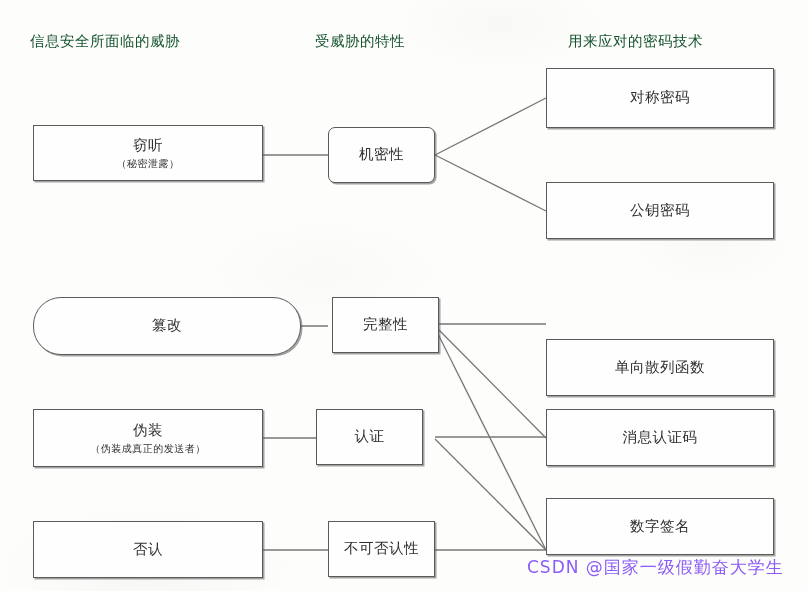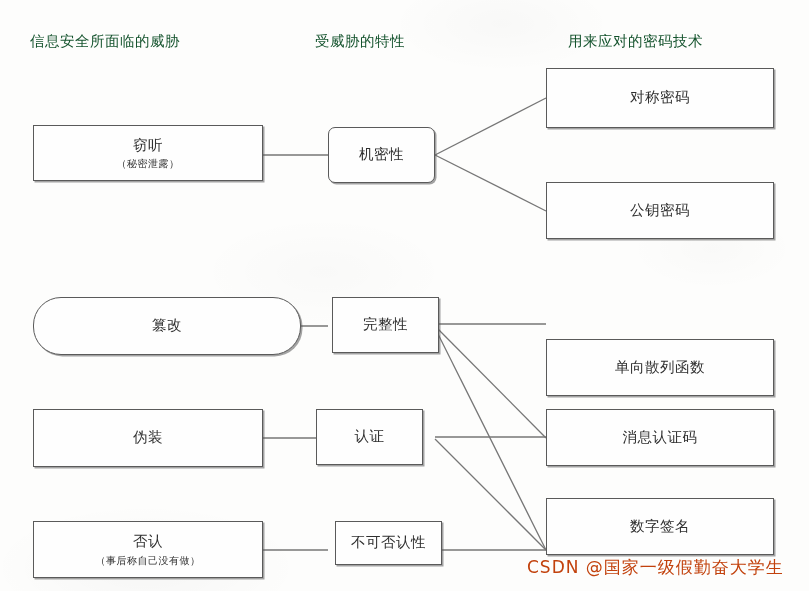--- a/index.html
+++ b/index.html
@@ -65,21 +65,21 @@
   }
   svg#links line {
     stroke: #767676;
     stroke-width: 1.3;
   }
   #watermark {
     position: absolute;
     left: 527px;
     top: 556px;
     font-size: 17px;
-    color: #c2410c;
+    color: #8b5cf6;
     letter-spacing: 1px;
     white-space: nowrap;
   }
 </style>
 </head>
 <body>
 
 <div id="page">
   <div id="paper-grain"></div>
 
@@ -106,35 +106,35 @@
   <div id="nodes-layer">
       <div class="node" style="left: 33px; top: 125px; width: 230px; height: 56px;">
         <div class="main">窃听</div>
         <div class="sub">（秘密泄露）</div>
       </div>
       <div class="node" style="left: 33px; top: 297px; width: 268px; height: 58px; border-radius: 28px;">
         <div class="main">篡改</div>
       </div>
       <div class="node" style="left: 33px; top: 409px; width: 230px; height: 58px;">
         <div class="main">伪装</div>
+        <div class="sub">（伪装成真正的发送者）</div>
       </div>
       <div class="node" style="left: 33px; top: 521px; width: 230px; height: 57px;">
         <div class="main">否认</div>
-        <div class="sub">（事后称自己没有做）</div>
       </div>
       <div class="node" style="left: 328px; top: 127px; width: 107px; height: 56px; border-radius: 7px;">
         <div class="main">机密性</div>
       </div>
       <div class="node" style="left: 332px; top: 297px; width: 107px; height: 56px;">
         <div class="main">完整性</div>
       </div>
       <div class="node" style="left: 316px; top: 409px; width: 107px; height: 56px;">
         <div class="main">认证</div>
       </div>
-      <div class="node" style="left: 335px; top: 521px; width: 107px; height: 44px;">
+      <div class="node" style="left: 328px; top: 521px; width: 107px; height: 56px;">
         <div class="main">不可否认性</div>
       </div>
       <div class="node" style="left: 546px; top: 68px; width: 228px; height: 60px;">
         <div class="main">对称密码</div>
       </div>
       <div class="node" style="left: 546px; top: 182px; width: 228px; height: 57px;">
         <div class="main">公钥密码</div>
       </div>
       <div class="node" style="left: 546px; top: 295px; width: 228px; height: 57px; margin-top: 44px;">
         <div class="main">单向散列函数</div>

